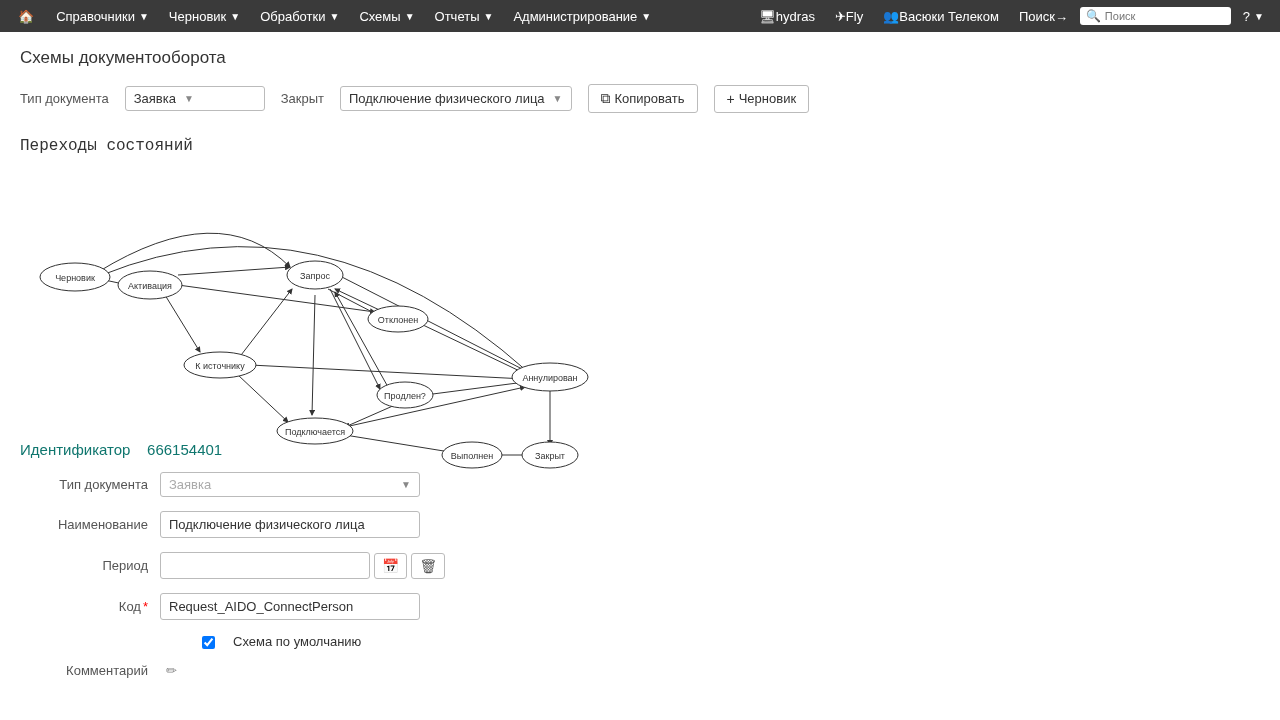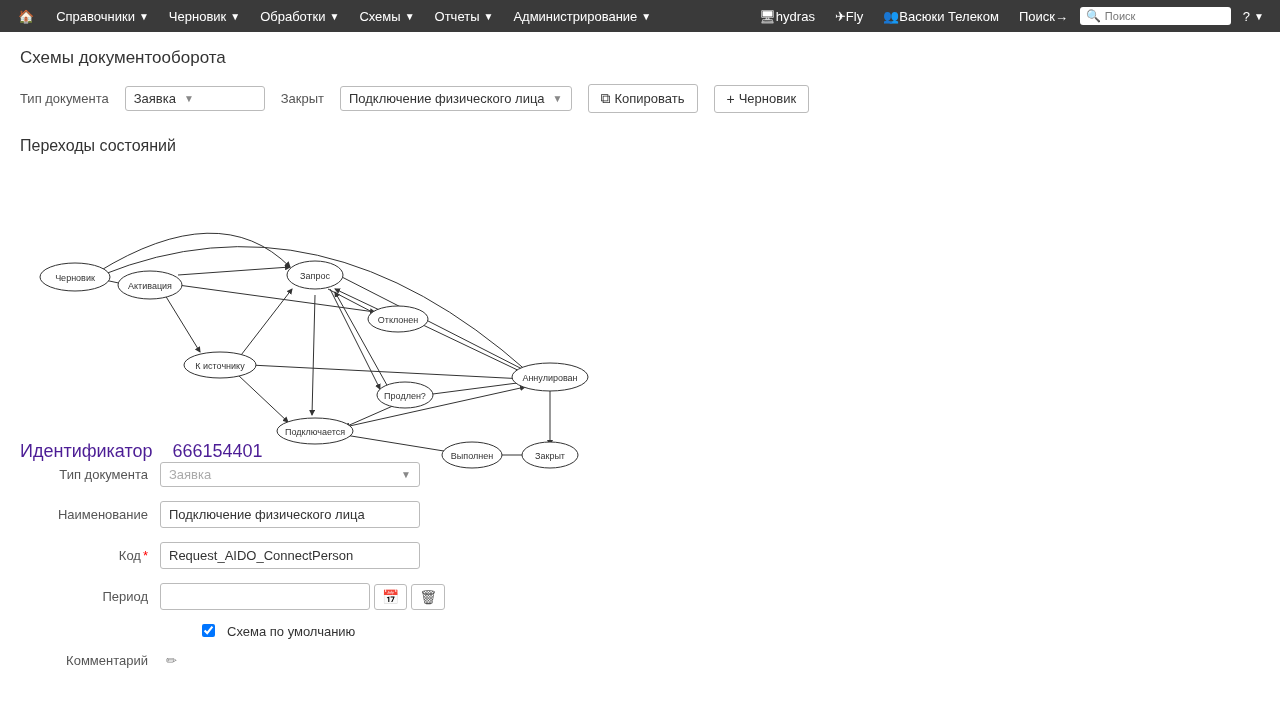--- a/index.html
+++ b/index.html
@@ -103,20 +103,21 @@
       color: #333;
     }
     .btn-icon { font-size: 14px; }
 
     
     .section-title {
       font-size: 16px;
       font-weight: normal;
       color: #333;
       margin-bottom: 12px;
+      font-family: Liberation Mono, monospace;
     }
 
     
     .diagram-container {
       border: none;
       width: 620px;
       height: 250px;
       position: relative;
       margin-bottom: 24px;
     }
@@ -182,39 +183,40 @@
       border: 1px solid #bbb;
       border-radius: 3px;
       background: #fff;
       padding: 4px 7px;
       cursor: pointer;
       font-size: 14px;
       color: #555;
     }
     .checkbox-row {
       display: flex;
-      align-items: flex-start;
+      align-items: flex-end;
       margin-left: 152px;
       margin-bottom: 14px;
-      gap: 12px;
+      gap: 18px;
       padding-left: 30px;
     }
     .comment-row {
       display: flex;
       align-items: center;
       margin-bottom: 18px;
     }
     .edit-icon {
       color: #888;
       margin-left: 6px;
       cursor: pointer;
     }
     .id-row {
-      font-size: 18px;
-      color: #4c1d95;
+      font-size: 15px;
+      color: #0f766e;
+      margin-bottom: 14px;
     }
   </style>
 </head>
 <body>
 
 <nav class="navbar">
   <div class="navbar-item navbar-home">
     <span>🏠</span>
   </div>
   <div class="navbar-item">
@@ -392,40 +394,40 @@
       <span class="form-label">Тип документа</span>
       <div class="form-dropdown">
         <span>Заявка</span>
         <span class="arrow">▼</span>
       </div>
     </div>
 
     <div class="form-row">
       <span class="form-label">Наименование</span>
       <input class="form-input" type="text" value="Подключение физического лица" style="">
-    </div>
-
-    <div class="form-row">
-      <span class="form-label required">Код</span>
-      <input class="form-input" type="text" value="Request_AIDO_ConnectPerson" style="">
     </div>
 
     <div class="form-row">
       <span class="form-label">Период</span>
       <div class="period-row">
         <input class="period-input" type="text" style="">
         <button class="icon-btn">
           <span>📅</span>
         </button>
         <button class="icon-btn">
           <span>🗑</span>
         </button>
       </div>
     </div>
 
+    <div class="form-row">
+      <span class="form-label required">Код</span>
+      <input class="form-input" type="text" value="Request_AIDO_ConnectPerson" style="">
+    </div>
+
     <div class="checkbox-row">
       <input type="checkbox" checked="" style="">
       <span>Схема по умолчанию</span>
     </div>
 
     <div class="form-row comment-row">
       <span class="form-label">Комментарий</span>
       <span class="edit-icon">✏</span>
     </div>
   </div>

